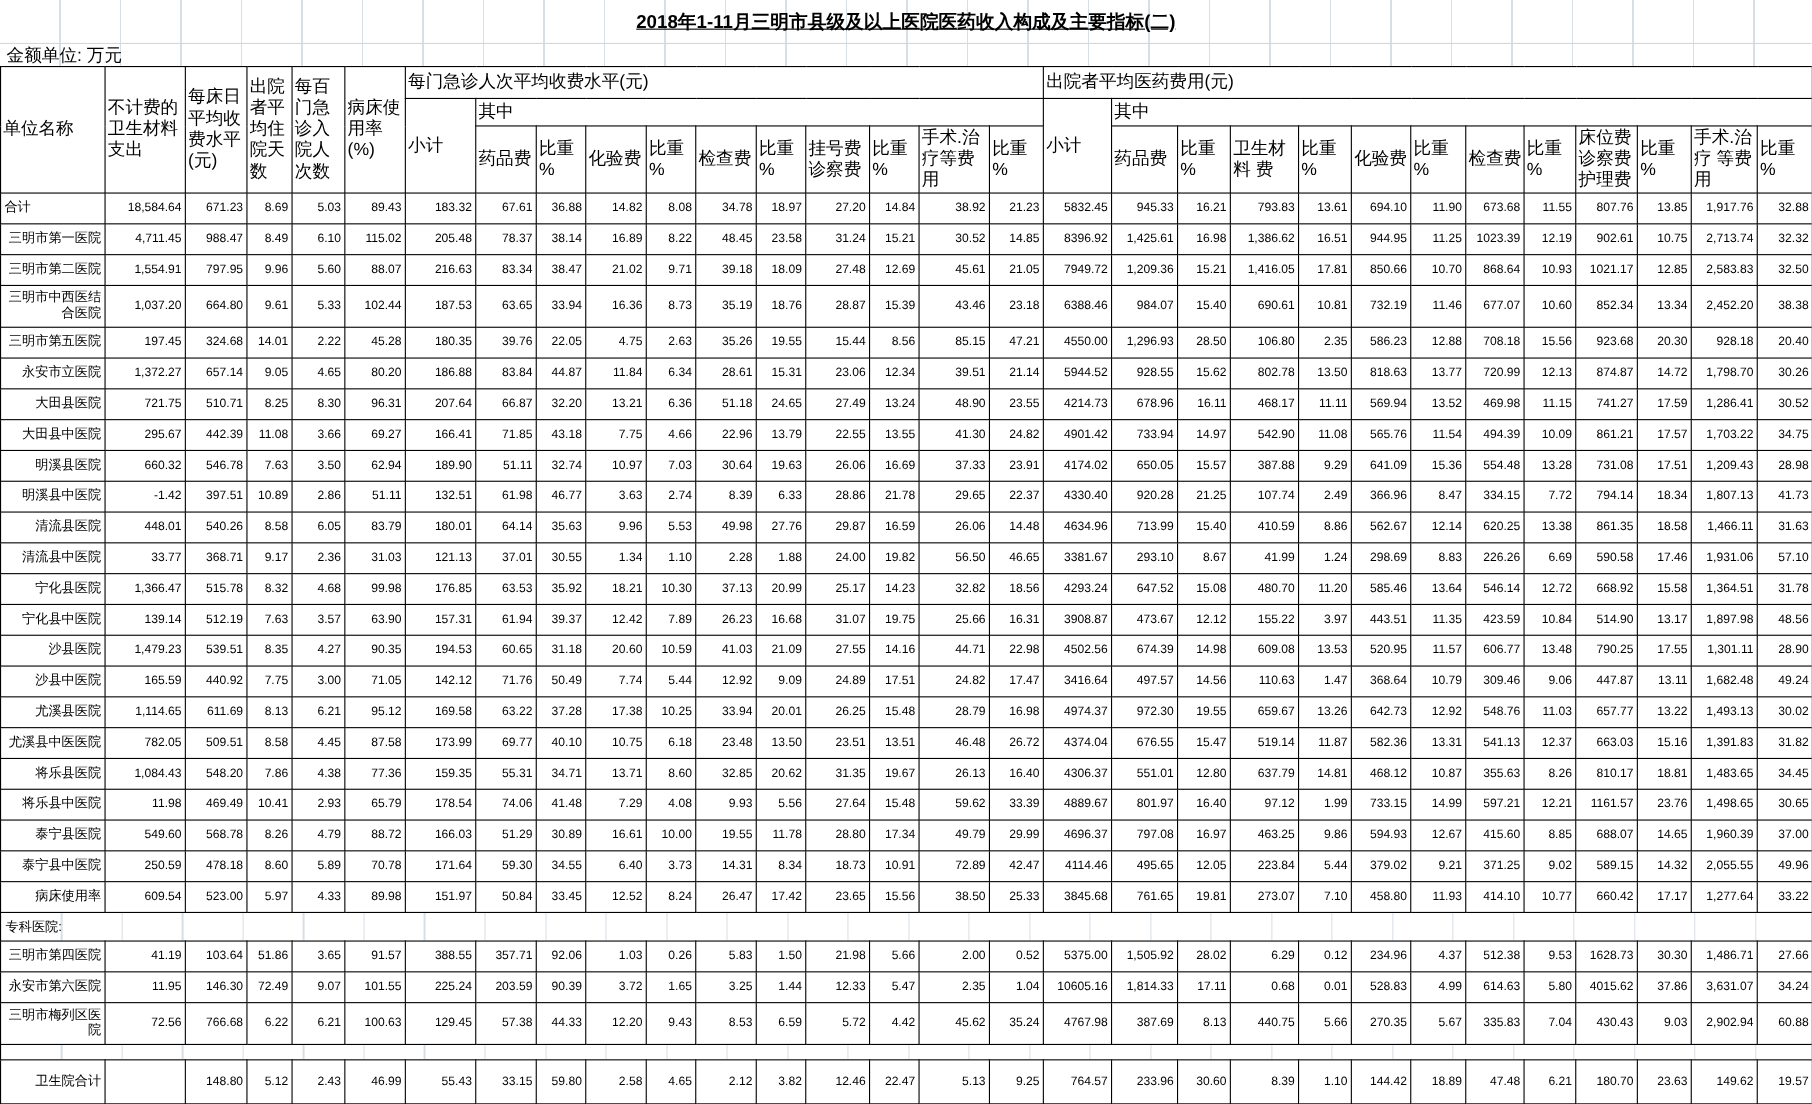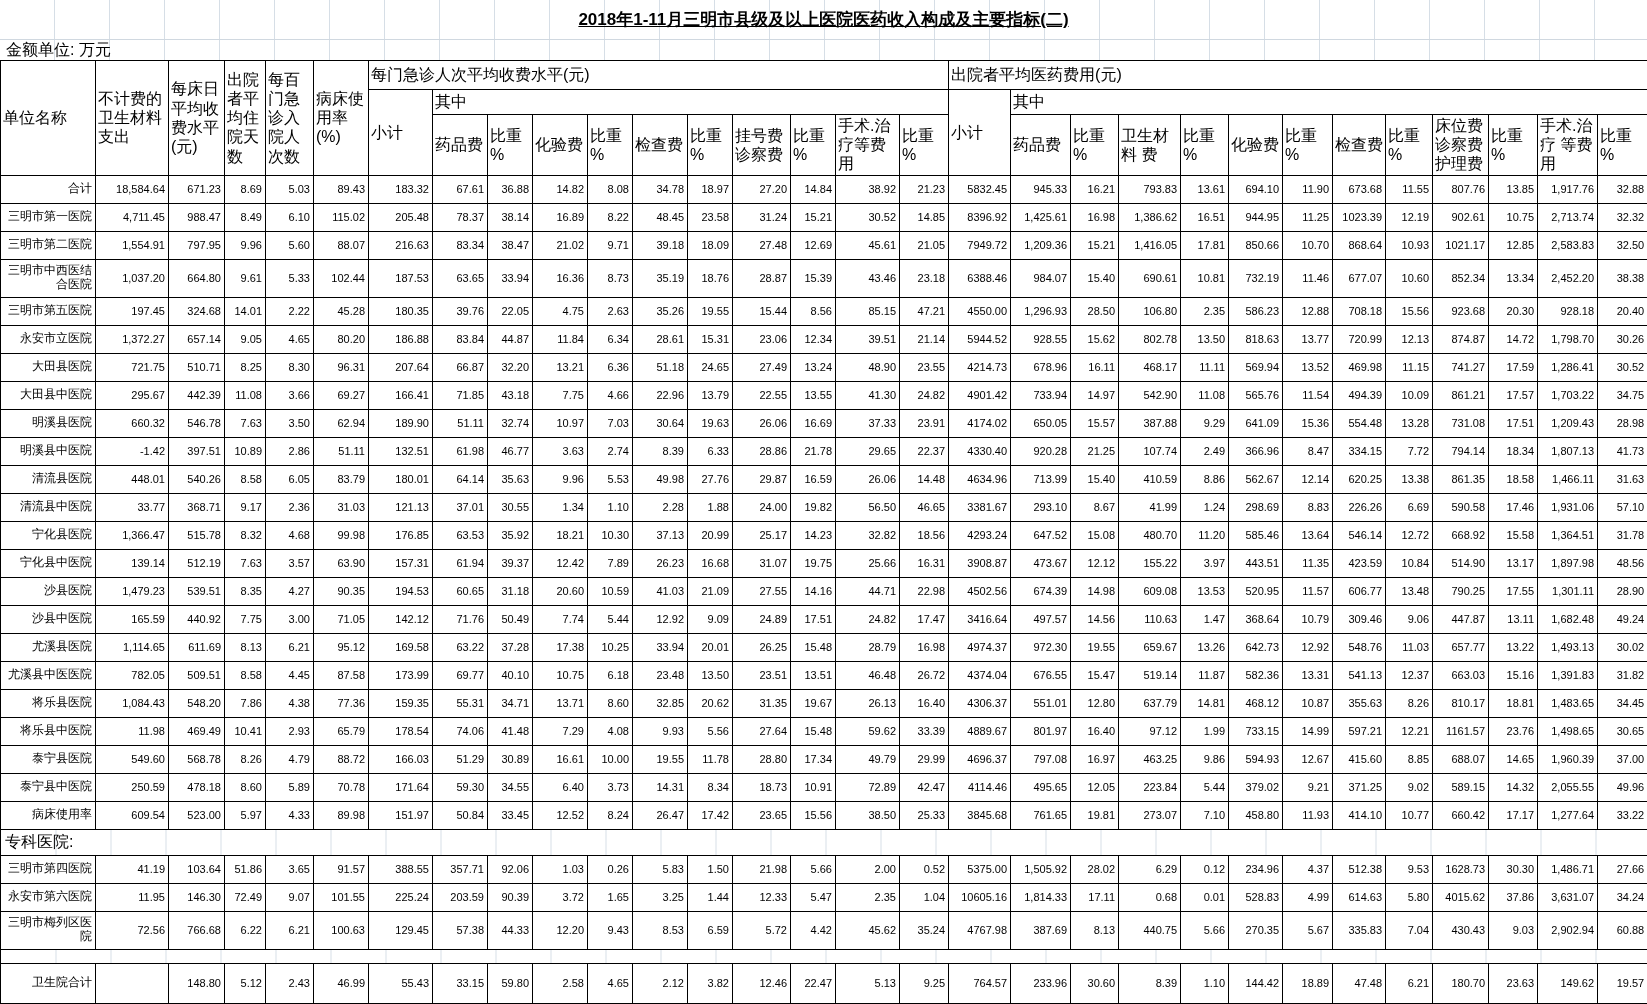--- a/index.html
+++ b/index.html
@@ -32,26 +32,26 @@
   thead tr.h3 { height:49px; }
 
   tbody tr { height:28px; }
   tbody tr.tall { height:38px; }
   tbody tr.section { height:26px; }
   tbody tr.spacer { height:14px; }
   tbody tr.total { height:40px; }
 
   td.num  { font-size:11px; text-align:right; padding:0 3px 0 1px; white-space:nowrap; }
   td.name { font-size:12px; text-align:right; padding:0 3px; word-break:break-all; line-height:1.15; }
-  td.name.center { text-align:right; }
+  td.name.center { text-align:left; }
 
   tr.section td {
     border-left:1px solid #000; border-right:1px solid #000;
     border-top:1px solid #000; border-bottom:1px solid #000;
-    font-size:16px; text-align:left; padding:0 4px;
+    font-size:12px; text-align:left; padding:0 4px;
   }
   tr.spacer td { border-left:1px solid #000; border-right:1px solid #000; }
 
   .remark-row {
     height:22px; display:flex; align-items:center; padding-left:5px;
     font-size:12px; border-left:1px solid #000; border-bottom:1px solid #d0d8e0;
   }
 </style>
 </head>
 <body>

